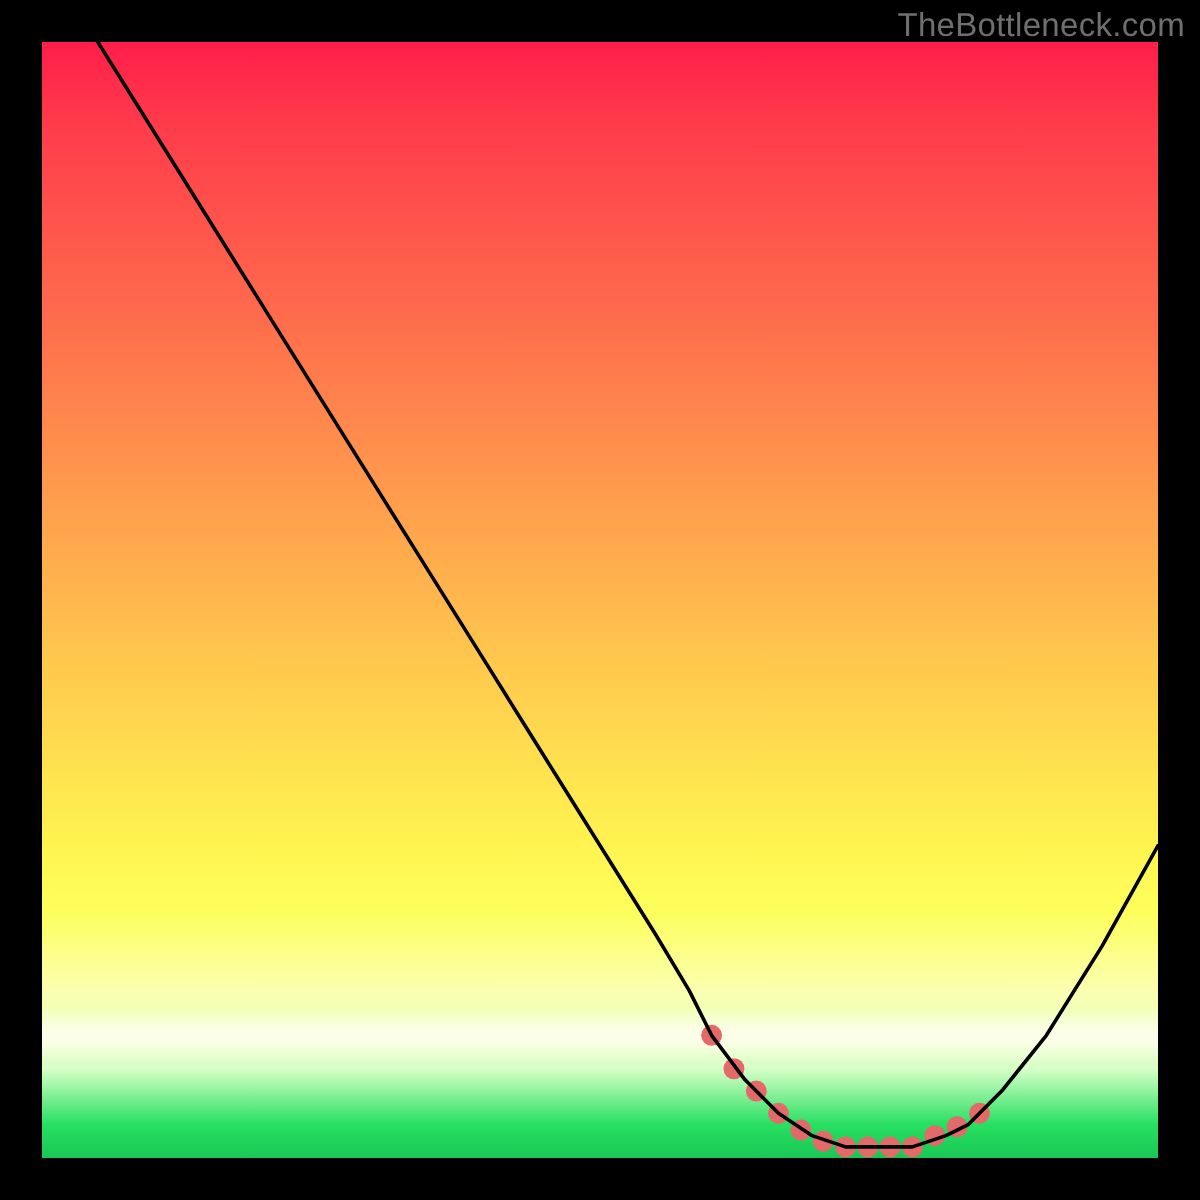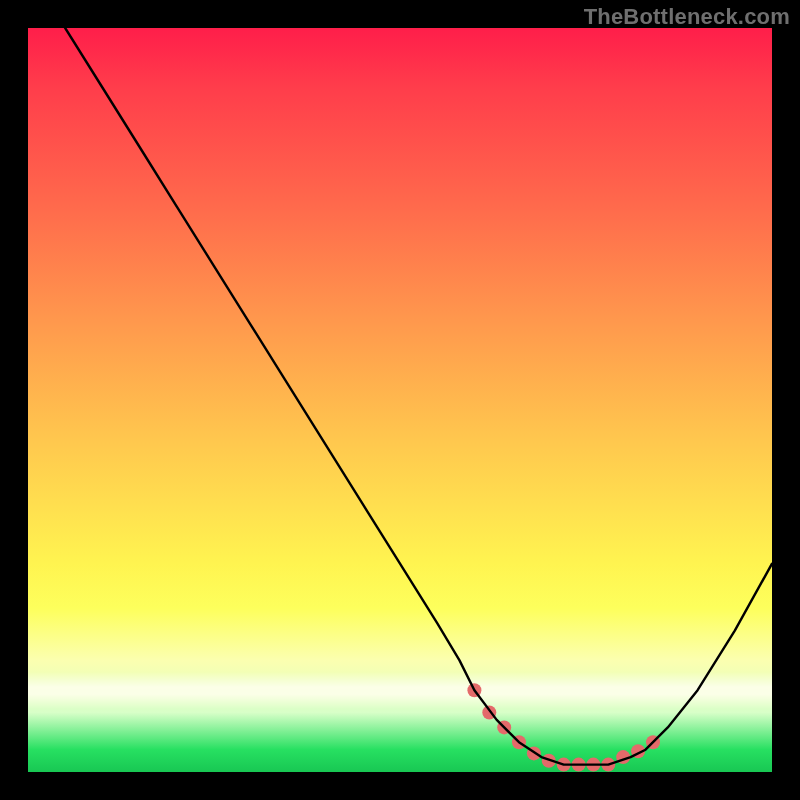--- a/index.html
+++ b/index.html
@@ -15,21 +15,21 @@
     position: relative;
     width: 800px;
     height: 800px;
     background: #000;
   }
   .watermark {
     position: absolute;
     top: 4px;
     right: 10px;
     font-size: 22px;
-    font-weight: 700;
+    font-weight: 400;
     color: #6f6f6f;
     letter-spacing: 0.2px;
     user-select: none;
   }
   .plot-area {
     position: absolute;
     left: 28px;
     top: 28px;
     width: 744px;
     height: 744px;

